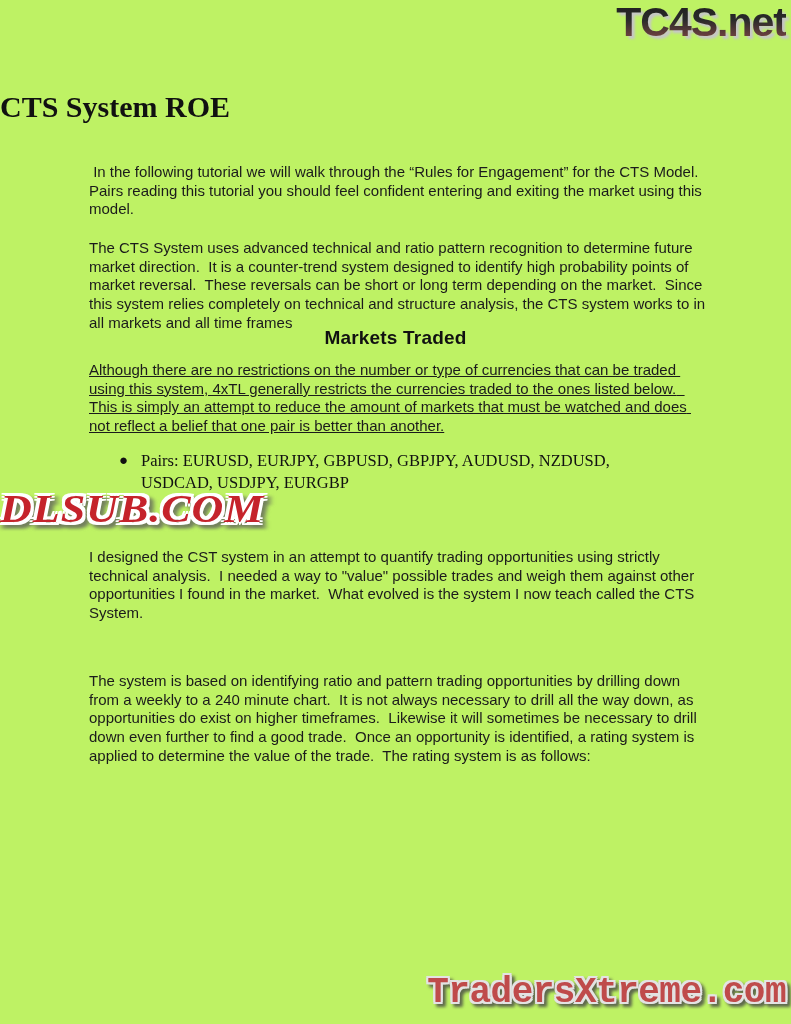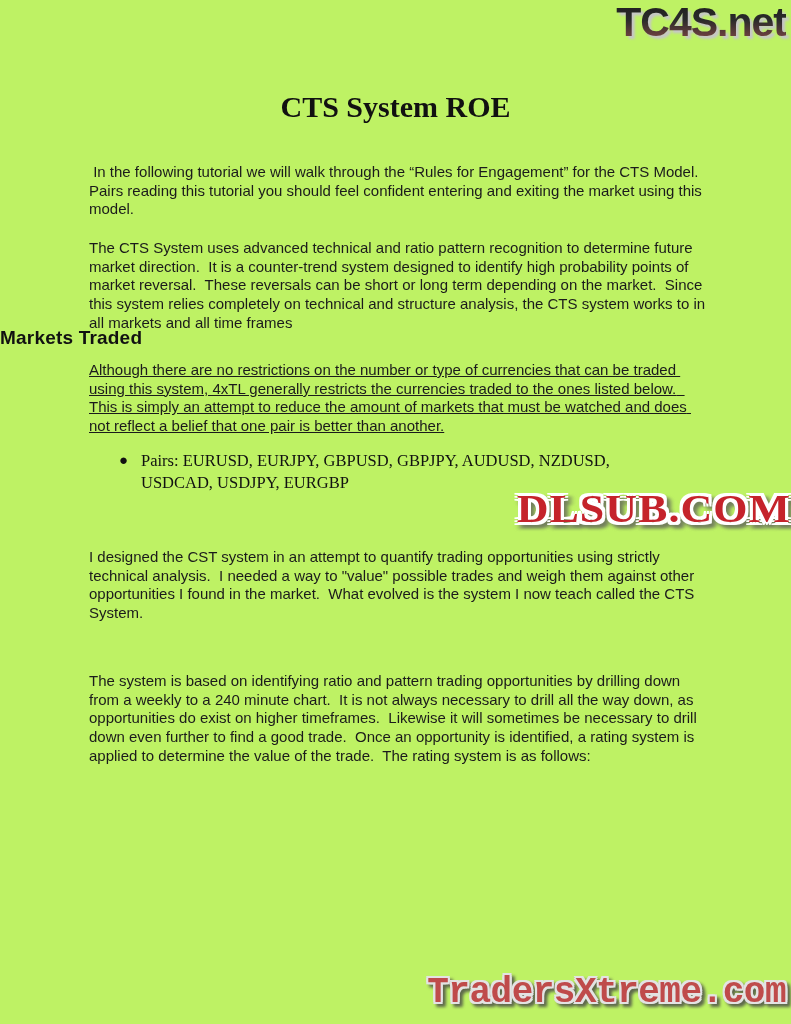--- a/index.html
+++ b/index.html
@@ -30,21 +30,21 @@
     color: transparent;
     filter: drop-shadow(3px 3px 1px #c6c6c6);
   }
 
   
   .doc-title {
     position: absolute;
     top: 90px;
     left: 0;
     width: 100%;
-    text-align: center;
+    text-align: left;
     font-family: "Liberation Serif", serif;
     font-weight: bold;
     font-size: 30px;
     color: #111;
   }
 
   
   .para {
     position: absolute;
     left: 89px;
@@ -59,21 +59,21 @@
   .p-restrictions { top: 361px; text-decoration: underline; }
   .p-design       { top: 548px; }
   .p-rating       { top: 672px; }
 
   
   .section-heading {
     position: absolute;
     top: 327px;
     left: 0;
     width: 100%;
-    text-align: left;
+    text-align: center;
     font-weight: bold;
     font-size: 19px;
     letter-spacing: 0.2px;
     color: #111;
   }
 
   
   .pairs-list {
     position: absolute;
     top: 450px;
@@ -96,21 +96,22 @@
     top: -1px;
     font-size: 15px;
   }
 
   
   .dlsub-wrap {
     position: absolute;
     top: 483px;
     left: 0;
     width: 100%;
-    text-align: right;
+    text-align: left;
+    font-style: italic;
   }
   .dlsub-logo {
     display: inline-block;
     font-family: "Liberation Serif", serif;
     font-weight: bold;
     font-size: 44px;
     letter-spacing: 1px;
     color: #c5232b;
     text-shadow:
       -3px -3px 0 #ffffff,  3px -3px 0 #ffffff,

